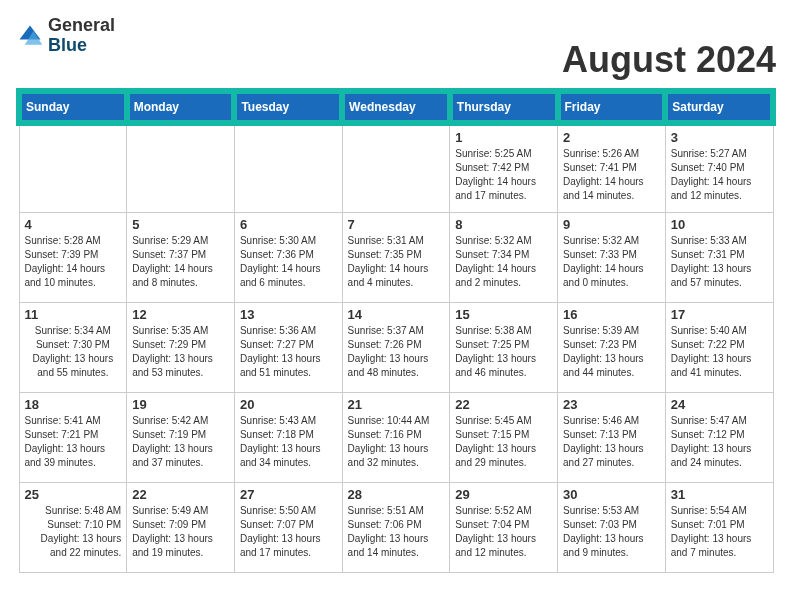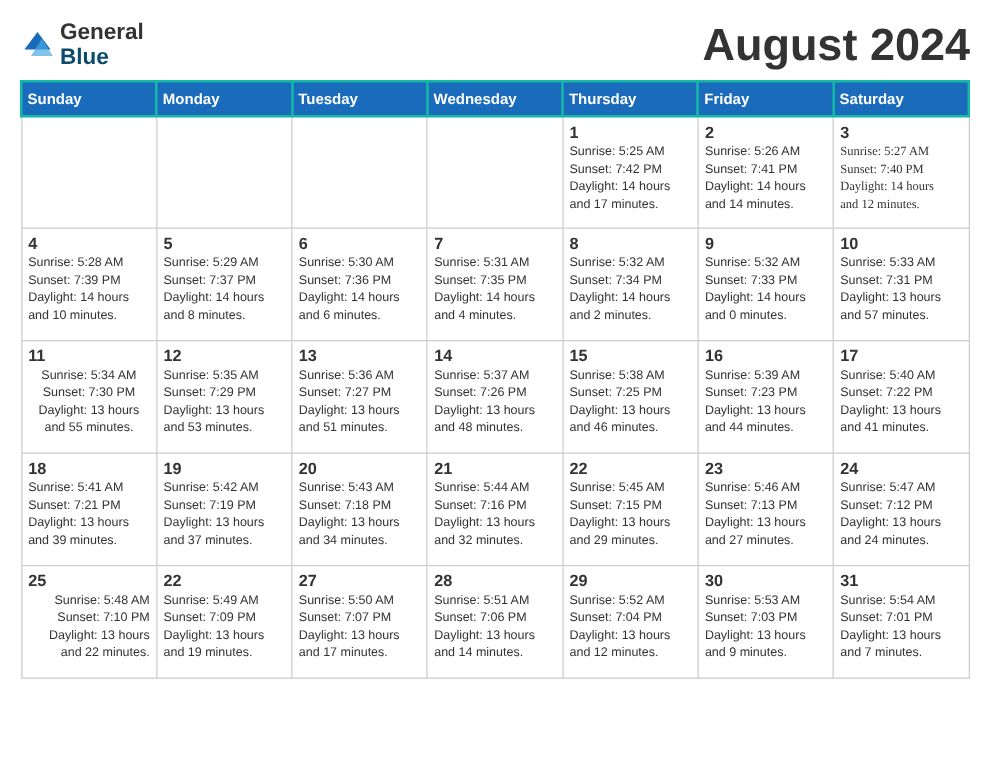--- a/index.html
+++ b/index.html
@@ -27,20 +27,21 @@
       line-height: 1.1;
     }
     .logo-general { color: #333; }
     .logo-blue { color: #0c4a6e; }
     .logo-icon {
       width: 28px;
       height: 28px;
     }
     .title-area {
       text-align: left;
+      margin-top: 24px;
     }
     .month-year {
       font-size: 36px;
       font-weight: bold;
       color: #333;
       line-height: 1.1;
     }
     .location {
       font-size: 16px;
       color: #555;
@@ -50,21 +51,21 @@
       border-collapse: collapse;
       font-size: 10.5px;
     }
     thead tr th {
       background-color: #1a6bbb;
       color: #fff;
       padding: 6px 4px;
       text-align: left;
       font-size: 12px;
       font-weight: bold;
-      border: 2px solid #14b8a6;
+      border: 6px solid #14b8a6;
     }
     tbody tr td {
       vertical-align: top;
       border: 1px solid #ccc;
       padding: 4px 5px;
       height: 90px;
       width: calc(100% / 7);
       background: #fff;
     }
     tbody tr:nth-child(odd) td {
@@ -134,21 +135,21 @@
         </td>
         <td>
           <div class="day-number">2</div>
           <div class="day-info" style="white-space: pre-line;">Sunrise: 5:26 AM
 Sunset: 7:41 PM
 Daylight: 14 hours
 and 14 minutes.</div>
         </td>
         <td>
           <div class="day-number">3</div>
-          <div class="day-info" style="white-space: pre-line; font-family: Liberation Serif, serif;">Sunrise: 5:27 AM
+          <div class="day-info" style="white-space: pre-line;">Sunrise: 5:27 AM
 Sunset: 7:40 PM
 Daylight: 14 hours
 and 12 minutes.</div>
         </td>
       </tr>
       <tr>
         <td>
           <div class="day-number">4</div>
           <div class="day-info" style="white-space: pre-line;">Sunrise: 5:28 AM
 Sunset: 7:39 PM
@@ -266,21 +267,21 @@
         </td>
         <td>
           <div class="day-number">20</div>
           <div class="day-info" style="white-space: pre-line;">Sunrise: 5:43 AM
 Sunset: 7:18 PM
 Daylight: 13 hours
 and 34 minutes.</div>
         </td>
         <td>
           <div class="day-number">21</div>
-          <div class="day-info" style="white-space: pre-line;">Sunrise: 5:44 AM
+          <div class="day-info" style="white-space: pre-line;">Sunrise: 10:44 AM
 Sunset: 7:16 PM
 Daylight: 13 hours
 and 32 minutes.</div>
         </td>
         <td>
           <div class="day-number">22</div>
           <div class="day-info" style="white-space: pre-line;">Sunrise: 5:45 AM
 Sunset: 7:15 PM
 Daylight: 13 hours
 and 29 minutes.</div>

